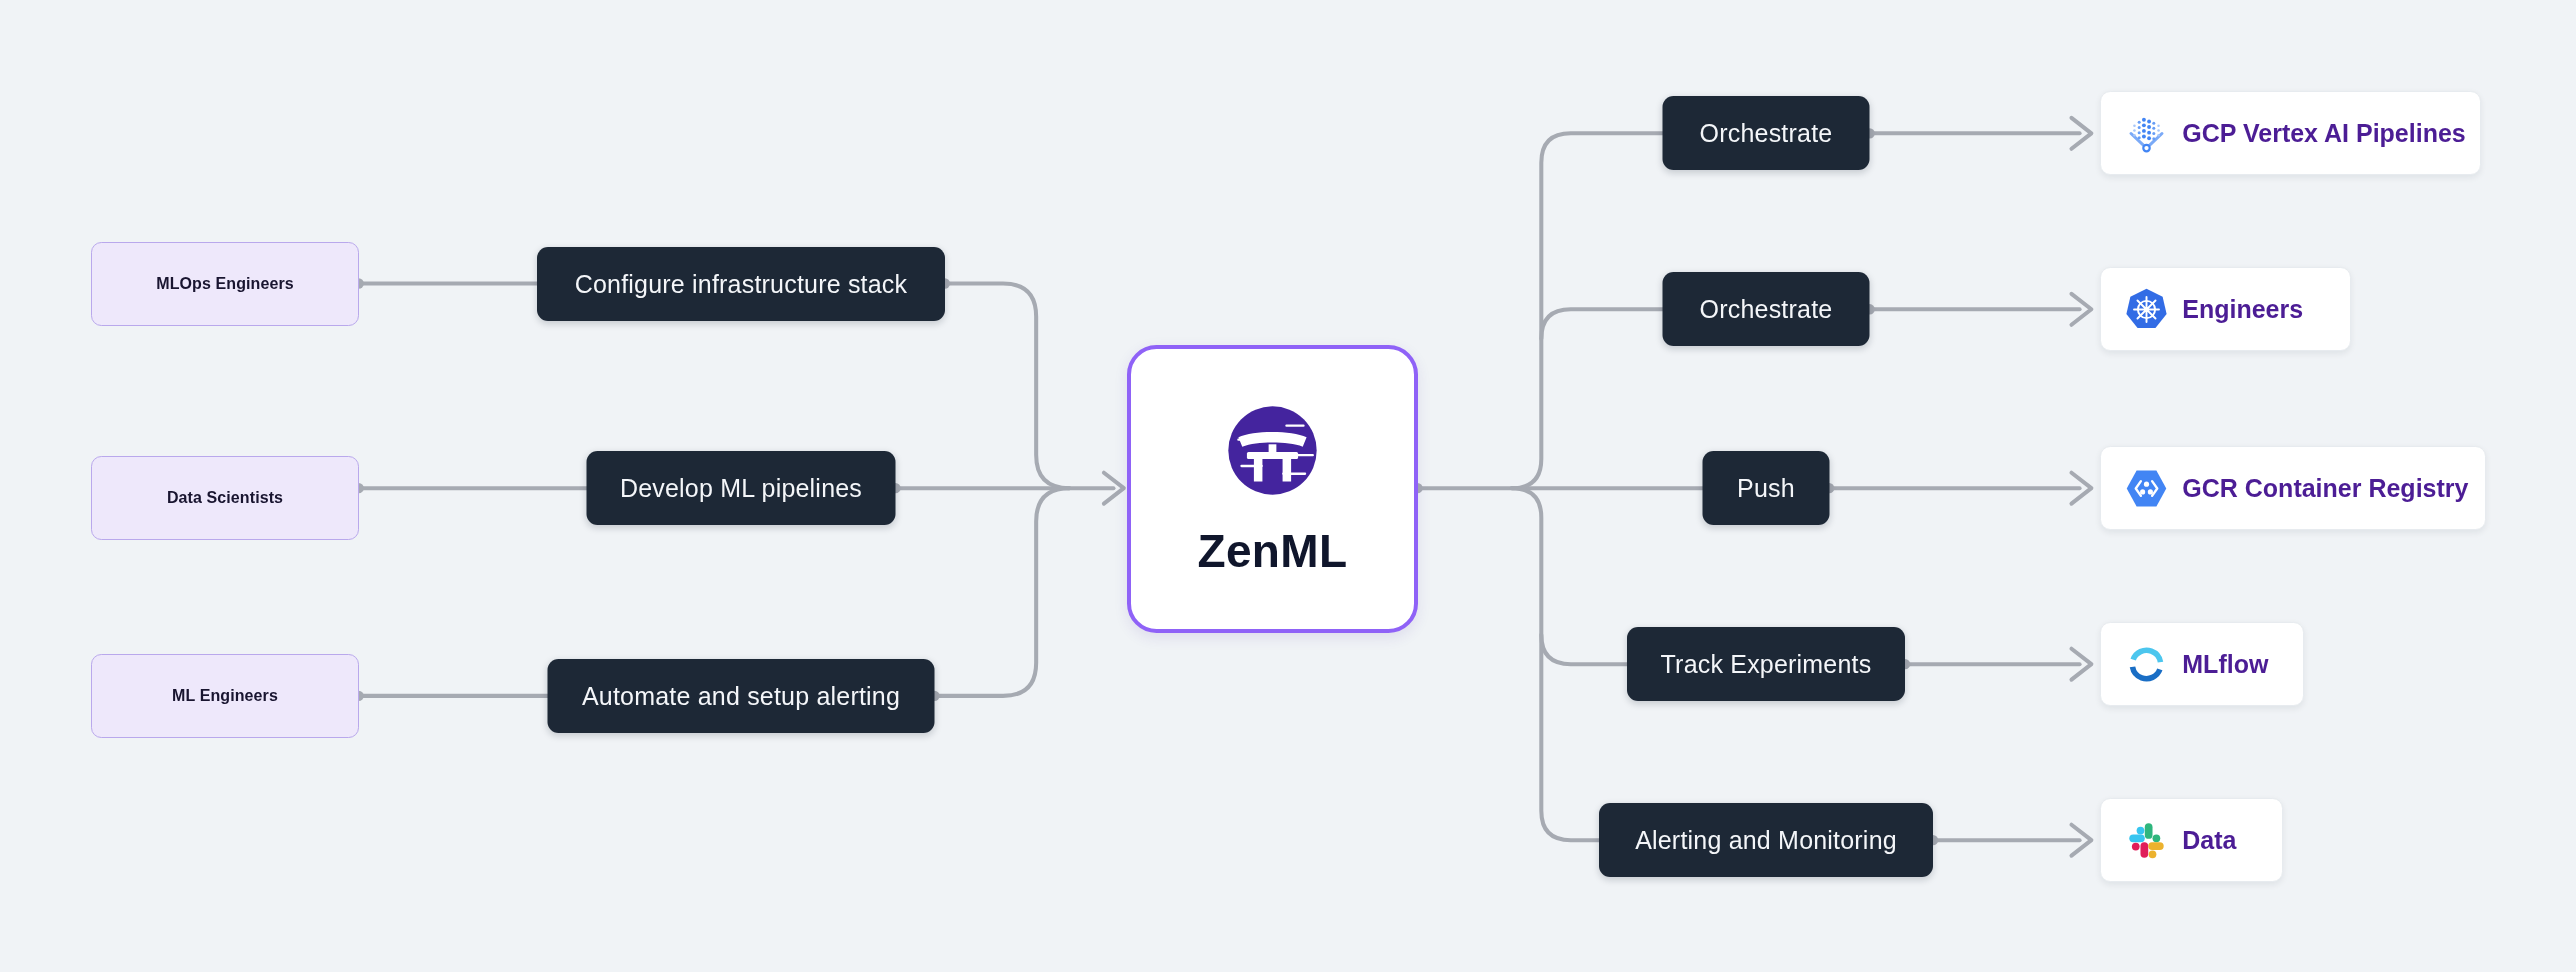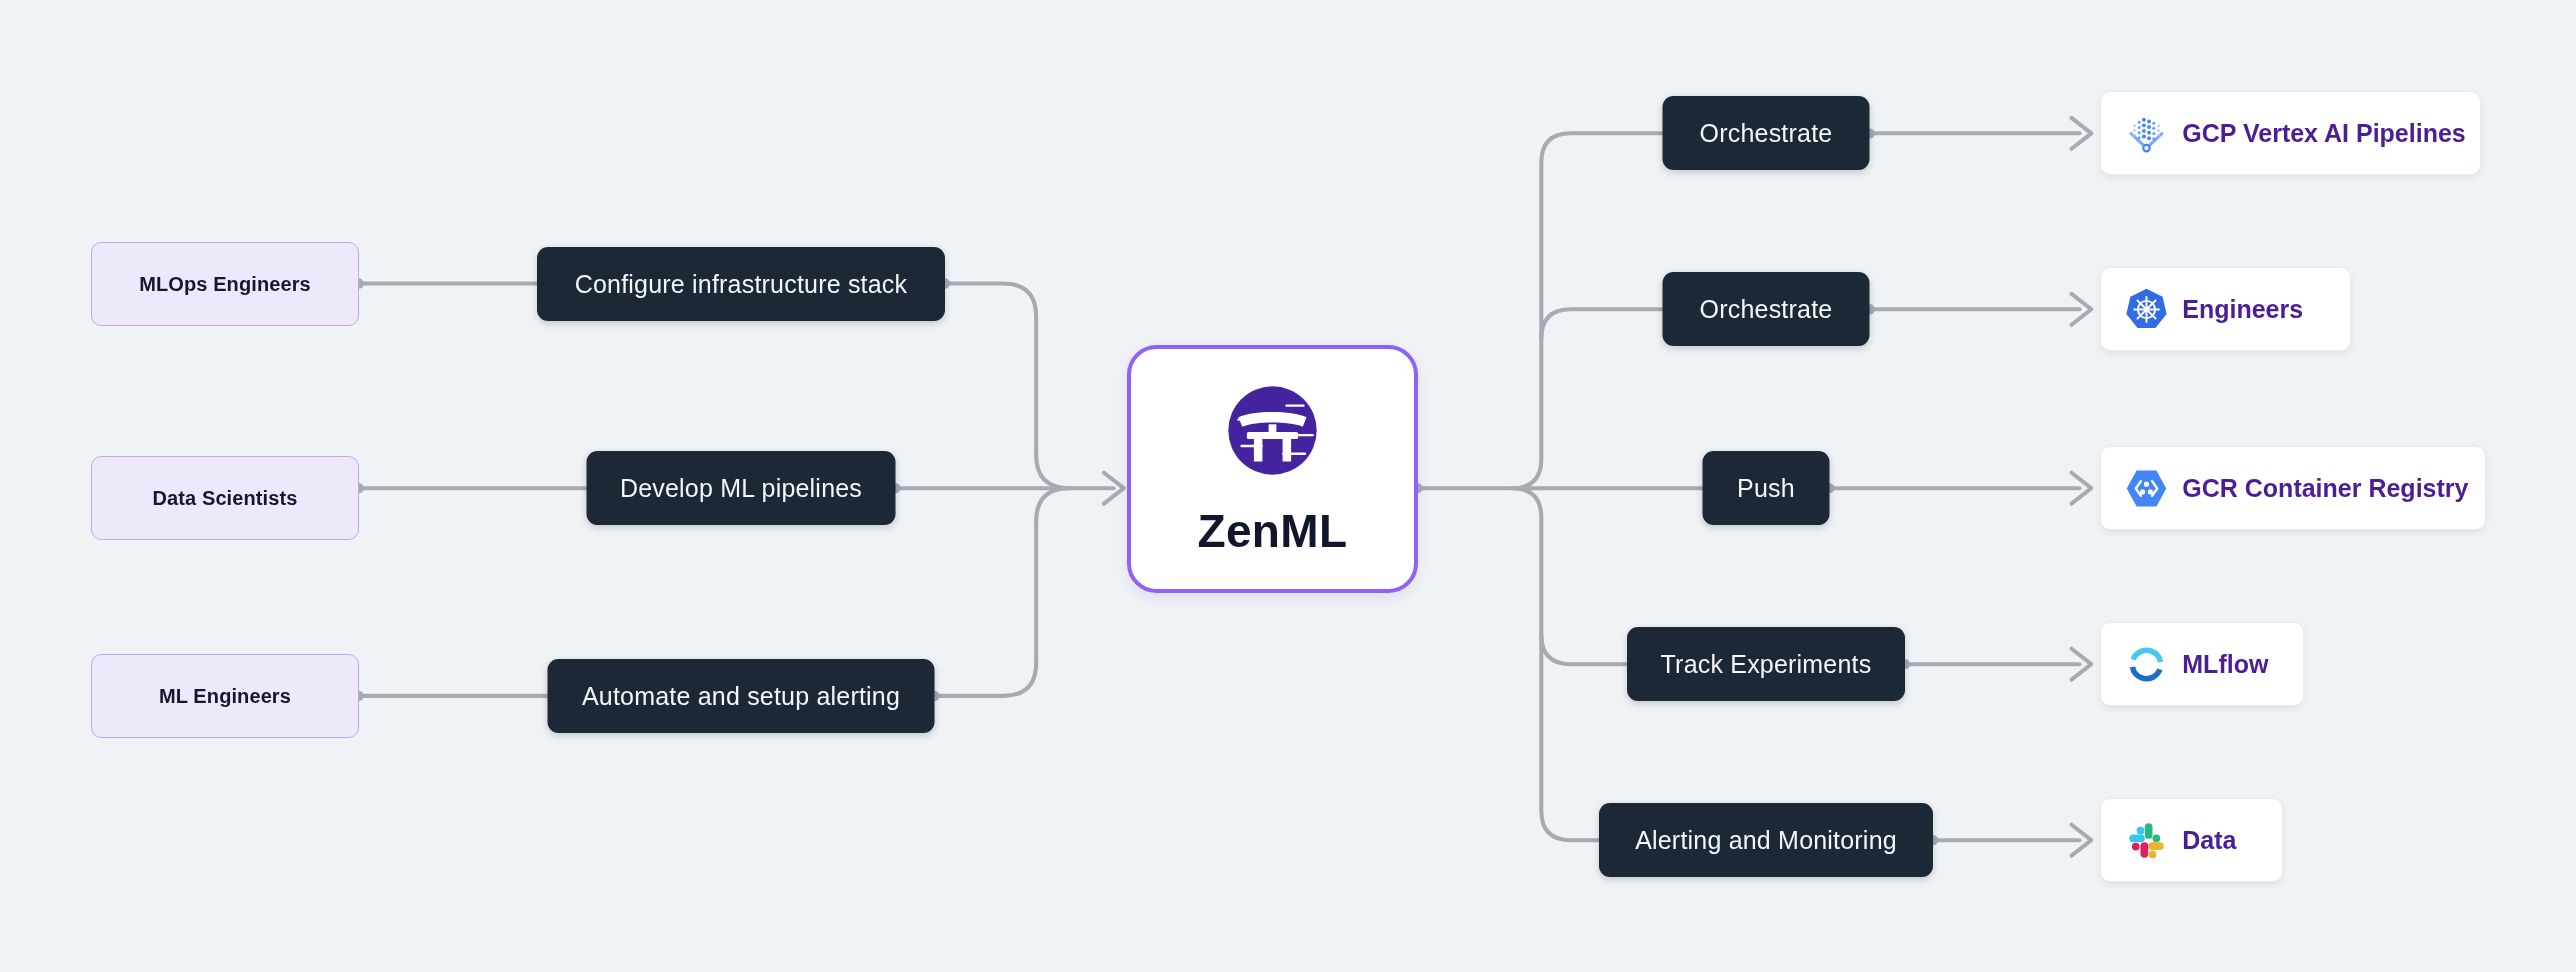--- a/index.html
+++ b/index.html
@@ -6,39 +6,39 @@
   .stage{
     position:relative;width:2576px;height:972px;overflow:hidden;
     background:#f0f3f6;
     font-family:"Liberation Sans","DejaVu Sans",sans-serif;
   }
   svg.wires{position:absolute;left:0;top:0;z-index:1;}
   .node{position:absolute;z-index:2;display:flex;align-items:center;justify-content:center;box-sizing:border-box;}
   .persona{
     left:91px;width:268px;height:84px;
     background:#eee8fb;border:1.5px solid #b9a8ec;border-radius:10.3px;
-    color:#191530;font-size:20px;font-weight:700;letter-spacing:0.1px;
+    color:#191530;font-size:16px;font-weight:700;letter-spacing:0.1px;
   }
   .action{
     height:74px;background:#1d2836;border-radius:11px;
     color:#f4f6f9;font-size:25px;font-weight:400;letter-spacing:0.2px;
     transform:translateX(-50%);
     box-shadow:0 2.9px 7.4px rgba(13,21,38,.18);
   }
   .action.mid{left:741px;}
   .action.out{left:1766px;}
   .tool{
     left:2100px;height:84px;background:#ffffff;border:1.1px solid #e7ebef;border-radius:10.3px;
     box-shadow:0 2.2px 5.9px rgba(16,24,40,.07);
     color:#4c1d95;font-size:25px;font-weight:700;
     justify-content:flex-start;padding-left:23.6px;gap:14.7px;
   }
   .tool .ticon{width:43px;height:43px;flex:0 0 auto;display:block;}
   .zenml{
-    left:1127px;top:345px;width:291px;height:248px;
+    left:1127px;top:345px;width:291px;height:288px;
     background:#ffffff;border:4.4px solid #8f62f7;border-radius:29.5px;
     flex-direction:column;gap:26.5px;padding-top:4.4px;
     box-shadow:0 4.4px 13.3px rgba(67,36,156,.10);
     text-align:right;
   }
   .zenml .zlabel{color:#10162c;font-size:46px;font-weight:700;letter-spacing:0.4px;}
   .zenml .zlogo{width:93px;height:93px;display:block;}
 </style>
 </head>
 <body>

